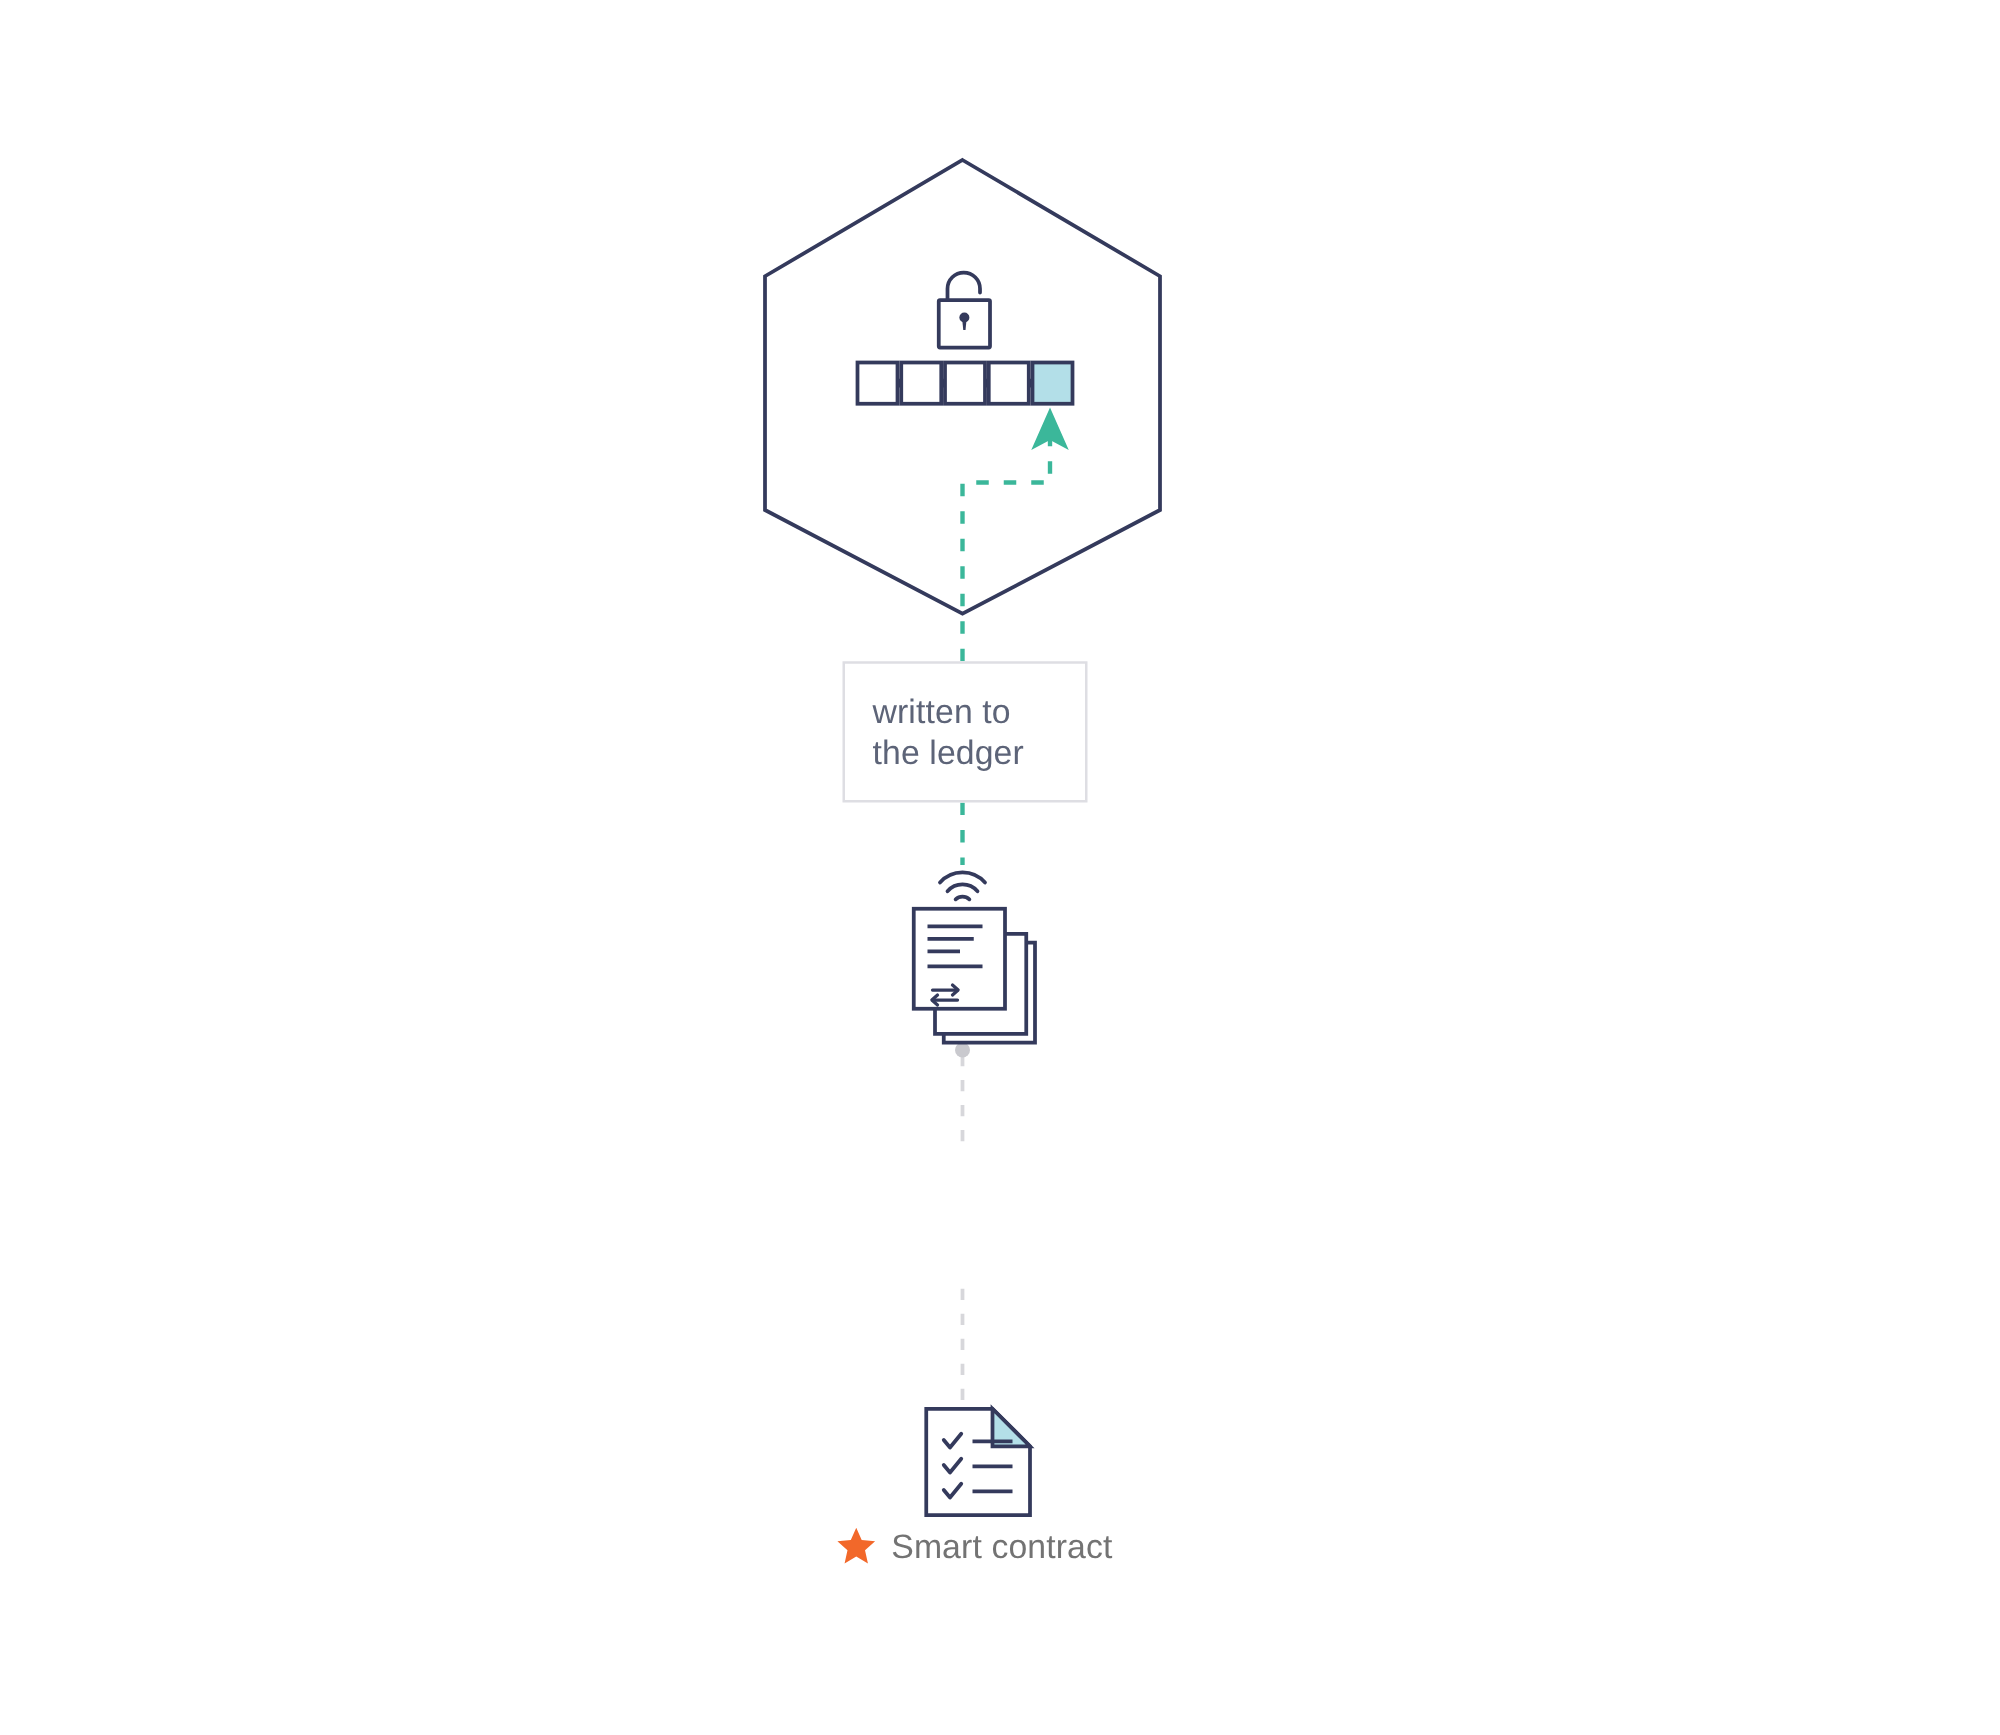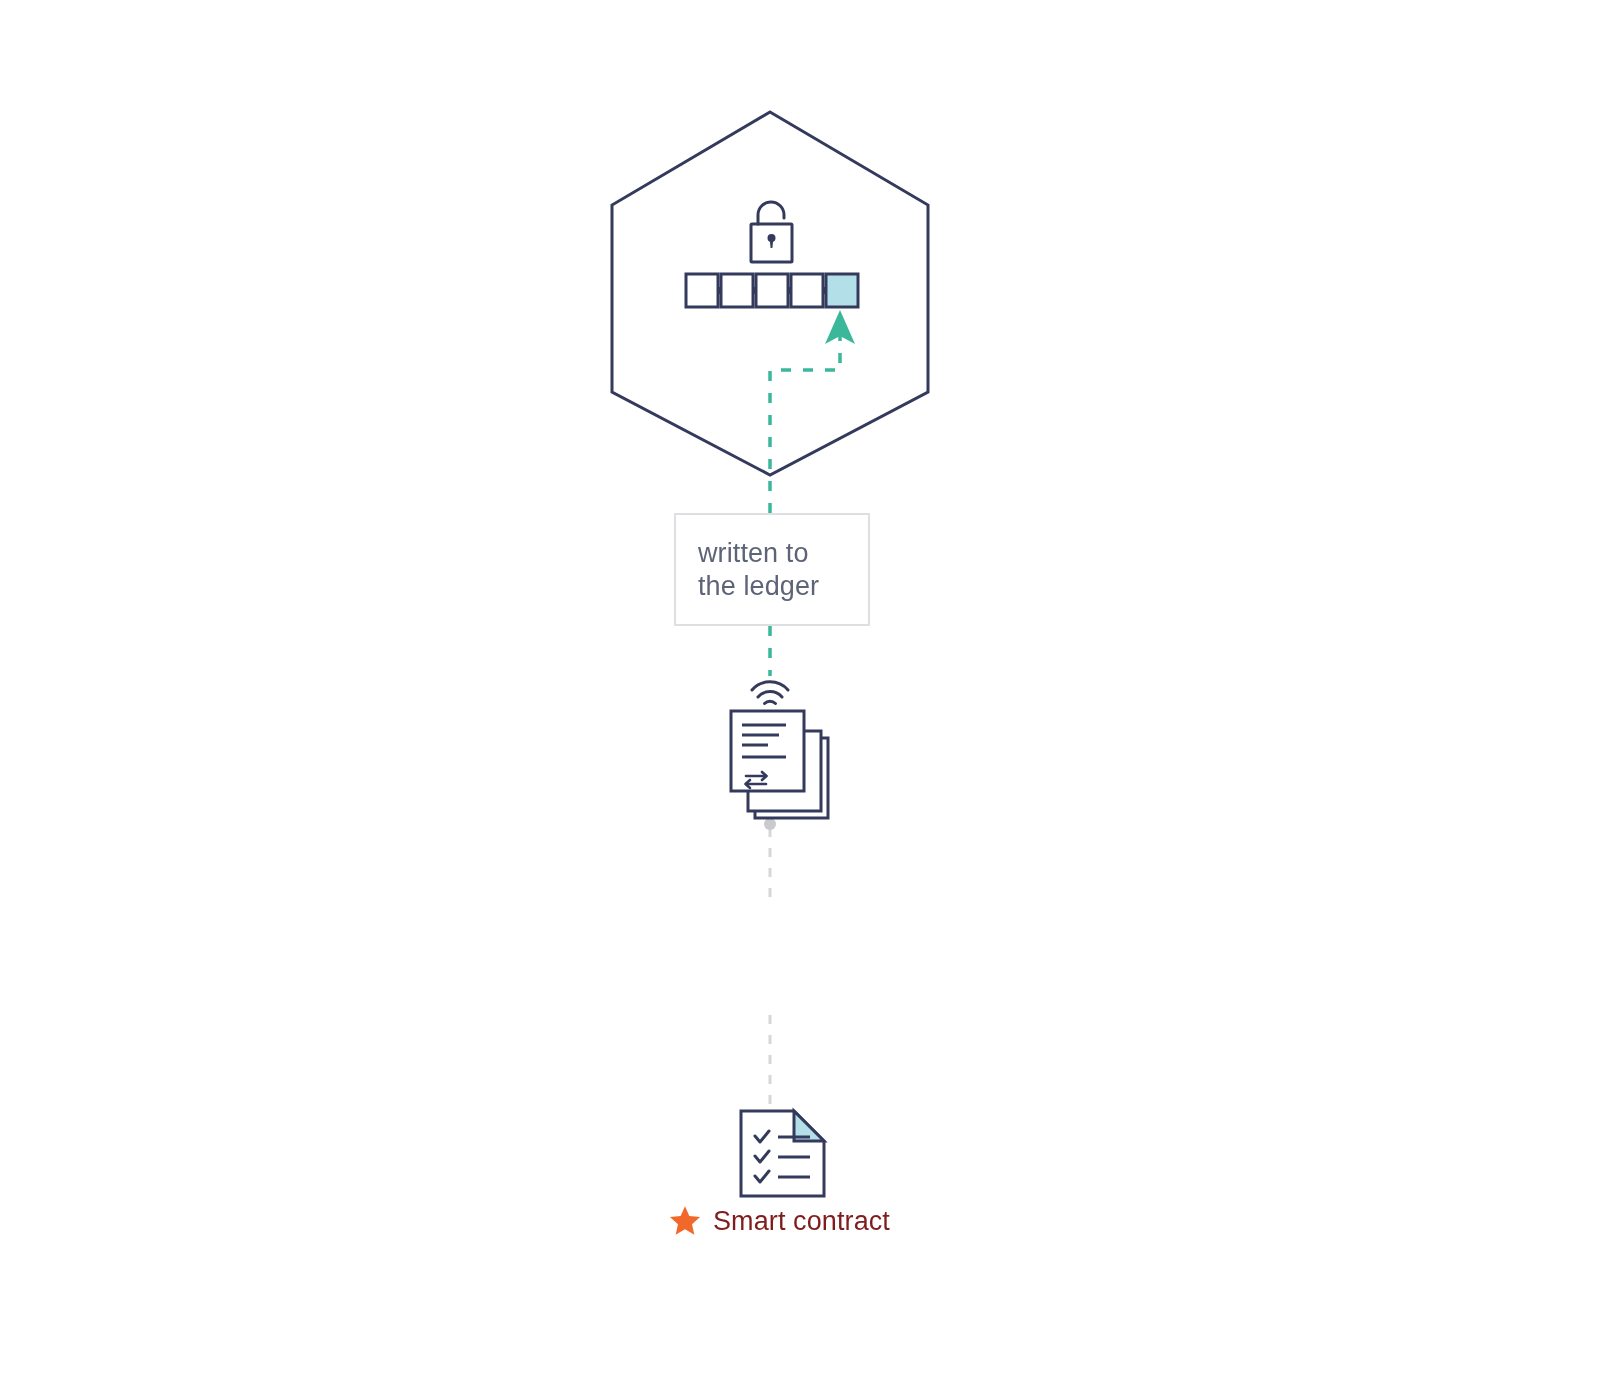--- a/index.html
+++ b/index.html
@@ -9,21 +9,21 @@
   }
   body {
     width: 1600px;
     height: 1388px;
     font-family: "Liberation Sans", sans-serif;
     position: relative;
     overflow: hidden;
   }
   #stage {
     position: absolute;
-    left: 0; top: 0;
+    left: 0; top: 16px;
     width: 1600px;
     height: 1148px;
   }
   svg.diagram {
     position: absolute;
     left: 0; top: 0;
     width: 1600px;
     height: 1388px;
     display: block;
   }
@@ -59,21 +59,21 @@
   }
   .legend {
     position: absolute;
     left: 668px;
     top: 1204px;
     display: flex;
     align-items: center;
     gap: 11px;
   }
   .legend .legend-text {
-    color: #7f1d1d;
+    color: #737373;
     font-family: "Liberation Sans", sans-serif;
     font-size: 27px;
     letter-spacing: 0.1px;
     white-space: nowrap;
   }
   .legend .star-wrap {
     width: 34px;
     height: 34px;
     display: block;
     flex: 0 0 auto;

